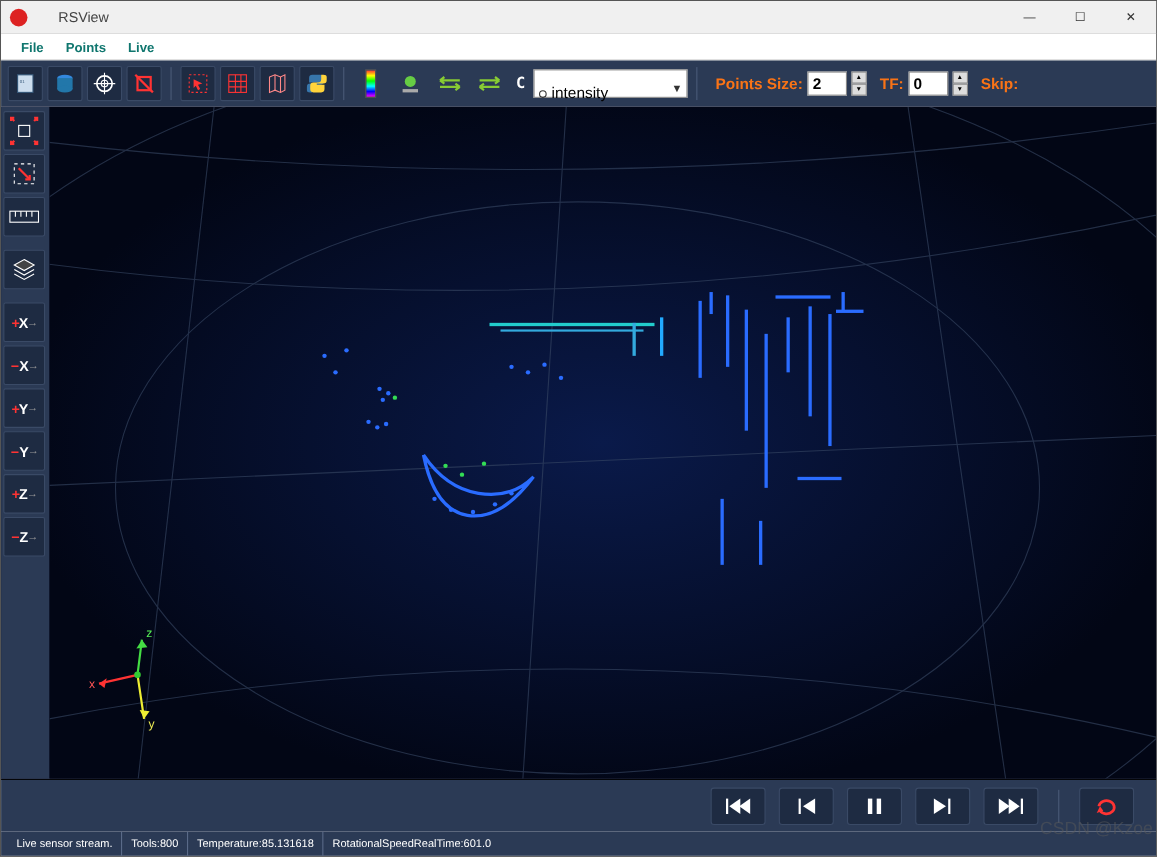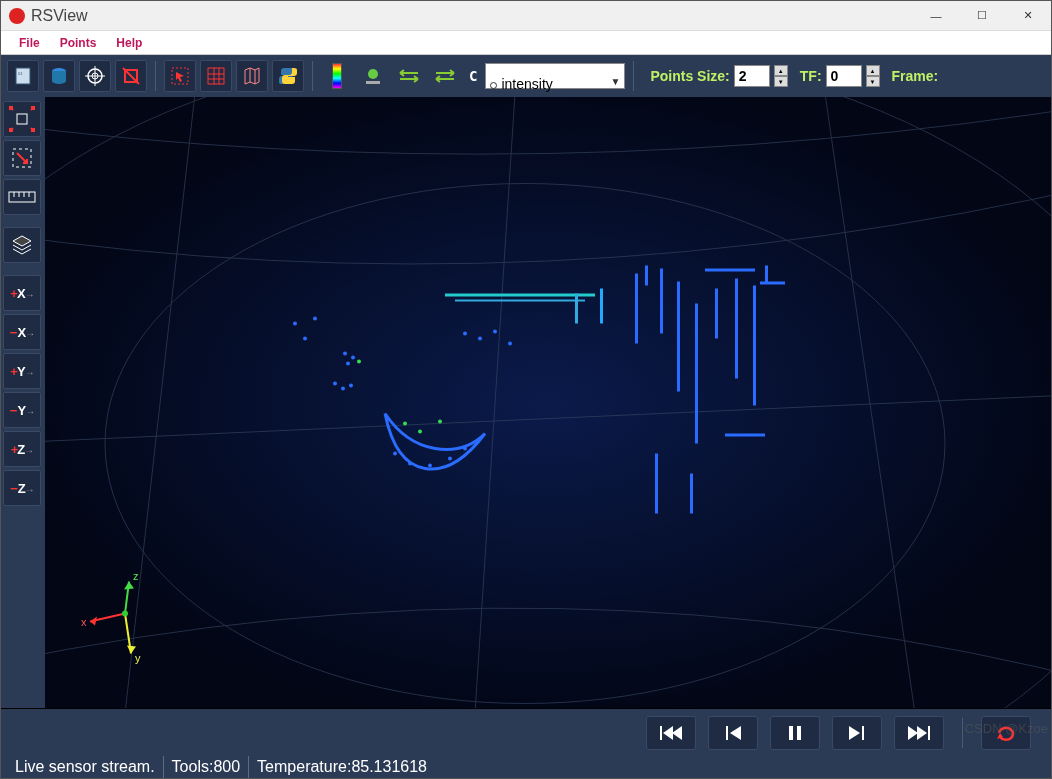--- a/index.html
+++ b/index.html
@@ -3,38 +3,38 @@
 <meta charset="utf-8">
 <style>
 * { box-sizing: border-box; margin: 0; padding: 0; font-family: "Segoe UI", Tahoma, sans-serif; }
 html, body { width: 1052px; height: 779px; overflow: hidden; background: #fff; }
 
 .window { width: 1052px; height: 779px; border: 1px solid #555; display: flex; flex-direction: column; background: #fff; }
 
 
 .titlebar { height: 30px; background: #f0f0f0; display: flex; align-items: center; padding-left: 8px; border-bottom: 1px solid #ddd; }
 .titlebar .logo { width:16px; height:16px; border-radius:50%; background:#d22; display:inline-block; margin-right:6px; }
-.titlebar .title { font-size:16px; color:#444; }
+.titlebar .title { font-size:13px; color:#444;margin-left:22px; }
 .titlebar .win-controls { margin-left:auto; display:flex; }
 .titlebar .win-btn { width:46px; height:30px; display:flex; align-items:center; justify-content:center; font-size:11px; color:#333; }
 
 
 .menubar { height:24px; background:#fff; display:flex; align-items:center; padding-left:8px; border-bottom:1px solid #ccc; }
-.menubar .menu-item { font-size:12px; font-weight:bold; color:#be185d; padding:0 10px; cursor:default; }
+.menubar .menu-item { font-size:12px; font-weight:bold; color:#0f766e; padding:0 10px; cursor:default; }
 
 
 .toolbar { height:42px; background:#2b3a55; display:flex; align-items:center; padding:0 6px; gap:4px; }
 .tool-btn { width:32px; height:32px; background:#1e2b42; border:1px solid #3a4a66; border-radius:2px; display:flex; align-items:center; justify-content:center; color:#ccc; font-size:16px; }
 .tool-sep { width:1px; height:30px; background:#4a5a78; margin:0 4px; }
 .gradient-bar { width:10px; height:26px; background:linear-gradient(to bottom,#f33,#ff0,#0f0,#0ff,#00f,#f0f); border:1px solid #555; }
 .tool-c { color:#fff; font-weight:bold; font-family:monospace; font-size:14px; padding:0 4px; }
 .dropdown { background:#fff; border:1px solid #888; height:24px; font-family:monospace; font-size:14px; padding:12px 4px; min-width:140px; }
 .dropdown .circ { display:inline-block; width:7px; height:7px; border:1px solid #333; border-radius:50%; vertical-align:middle; margin-right:4px; }
 .dropdown .chev { float:right; font-size:10px; color:#333; margin-left:8px; }
-.tlabel { color:#bef264; font-weight:bold; font-size:14px; margin-left:8px; }
+.tlabel { color:#f97316; font-weight:bold; font-size:14px; margin-left:8px; }
 .numinput { background:#fff; color:#000; font-weight:bold; width:36px; height:22px; font-size:14px; padding:0 4px; border:1px solid #888; display:inline-flex; align-items:center; }
 .spinner { display:flex; flex-direction:column; height:22px; width:14px; }
 .spinner div { flex:1; background:#ddd; border:1px solid #888; font-size:6px; display:flex; align-items:center; justify-content:center; }
 
 
 .main { flex:1; display:flex; background:#0a0f2a; position:relative; overflow:hidden; }
 .left-tools { width:44px; background:#2b3a55; display:flex; flex-direction:column; padding:4px 2px; gap:3px; }
 .ltool { width:38px; height:36px; background:#1e2b42; border:1px solid #3a4a66; border-radius:2px; display:flex; align-items:center; justify-content:center; color:#fff; font-size:14px; font-weight:bold; }
 .ltool.axis { font-size:13px; letter-spacing:-1px; }
 .ltool .plus { color:#f33; }
@@ -44,45 +44,45 @@
 .viewport { flex:1; position:relative; background:radial-gradient(ellipse at center,#0a1a4a 0%,#020615 75%); overflow:hidden; }
 .viewport svg { position:absolute; inset:0; width:100%; height:100%; }
 
 
 .playback { height:48px; background:#2b3a55; display:flex; align-items:center; justify-content:flex-end; padding-right:20px; gap:12px; border-top:1px solid #000; }
 .play-btn { width:50px; height:34px; background:#1e2b42; border:1px solid #3a4a66; border-radius:3px; display:flex; align-items:center; justify-content:center; color:#fff; }
 .play-btn svg { width:24px; height:20px; }
 .play-sep { width:1px; height:30px; background:#4a5a78; margin:0 6px; }
 
 
-.statusbar { height:22px; background:#2b3a55; color:#fff; display:flex; align-items:center; font-size:16px; padding:0 6px; }
+.statusbar { height:22px; background:#2b3a55; color:#fff; display:flex; align-items:center; font-size:10px; padding:0 6px; }
 .status-item { padding:0 8px; border-right:1px solid #5a6a88; height:100%; display:flex; align-items:center; }
 .status-item:last-child { border-right:none; }
 
-.watermark { position:absolute; right:4px; bottom:43px; color:#5a5a5a; font-size:13px; opacity:.5; pointer-events:none; }
+.watermark { position:absolute; right:4px; bottom:16px; color:#5a5a5a; font-size:16px; opacity:.5; pointer-events:none; }
 </style>
 </head>
 <body>
 
 <div class="window">
 
   <div class="titlebar">
     <span class="logo"></span>
     <span class="title">RSView</span>
     <div class="win-controls">
       <div class="win-btn">—</div>
       <div class="win-btn">☐</div>
       <div class="win-btn">✕</div>
     </div>
   </div>
 
   <div class="menubar">
     <div class="menu-item">File</div>
     <div class="menu-item">Points</div>
-    <div class="menu-item">Help</div>
+    <div class="menu-item">Live</div>
   </div>
 
   <div class="toolbar">
     <div class="tool-btn">
       <svg width="20" height="20">
           <rect x="3" y="2" width="14" height="16" fill="#cde" stroke="#357"></rect>
           <text x="5" y="9" font-size="4" fill="#357">01</text>
         </svg>
     </div>
     <div class="tool-btn">
@@ -167,21 +167,21 @@
     <div class="spinner">
         <div>▲</div>
         <div>▼</div>
       </div>
     <span class="tlabel">TF:</span>
     <span class="numinput">0</span>
     <div class="spinner">
         <div>▲</div>
         <div>▼</div>
       </div>
-    <span class="tlabel">Frame:</span>
+    <span class="tlabel">Skip:</span>
   </div>
 
   <div class="main">
 
     <div class="left-tools">
       <div class="ltool">
         <svg width="26" height="26">
             <path d="M4 4 L1 1 M4 1 L1 1 L1 4 M22 4 L25 1 M22 1 L25 1 L25 4 M4 22 L1 25 M4 25 L1 25 L1 22 M22 22 L25 25 M22 25 L25 25 L25 22" stroke="#f33" stroke-width="2" fill="none"></path>
             <rect x="8" y="8" width="10" height="10" stroke="#fff" fill="none"></rect>
           </svg>
@@ -351,16 +351,20 @@
   <div class="statusbar">
     <div class="status-item">Live sensor stream.</div>
     <div class="status-item">
         <span>Tools: </span>
         <span>800</span>
       </div>
     <div class="status-item">
         <span>Temperature: </span>
         <span>85.131618</span>
       </div>
+    <div class="status-item">
+        <span>RotationalSpeedRealTime: </span>
+        <span>601.0</span>
+      </div>
   </div>
 
   <div class="watermark">CSDN @Kzoe</div>
 </div>
 
 </body></html>

